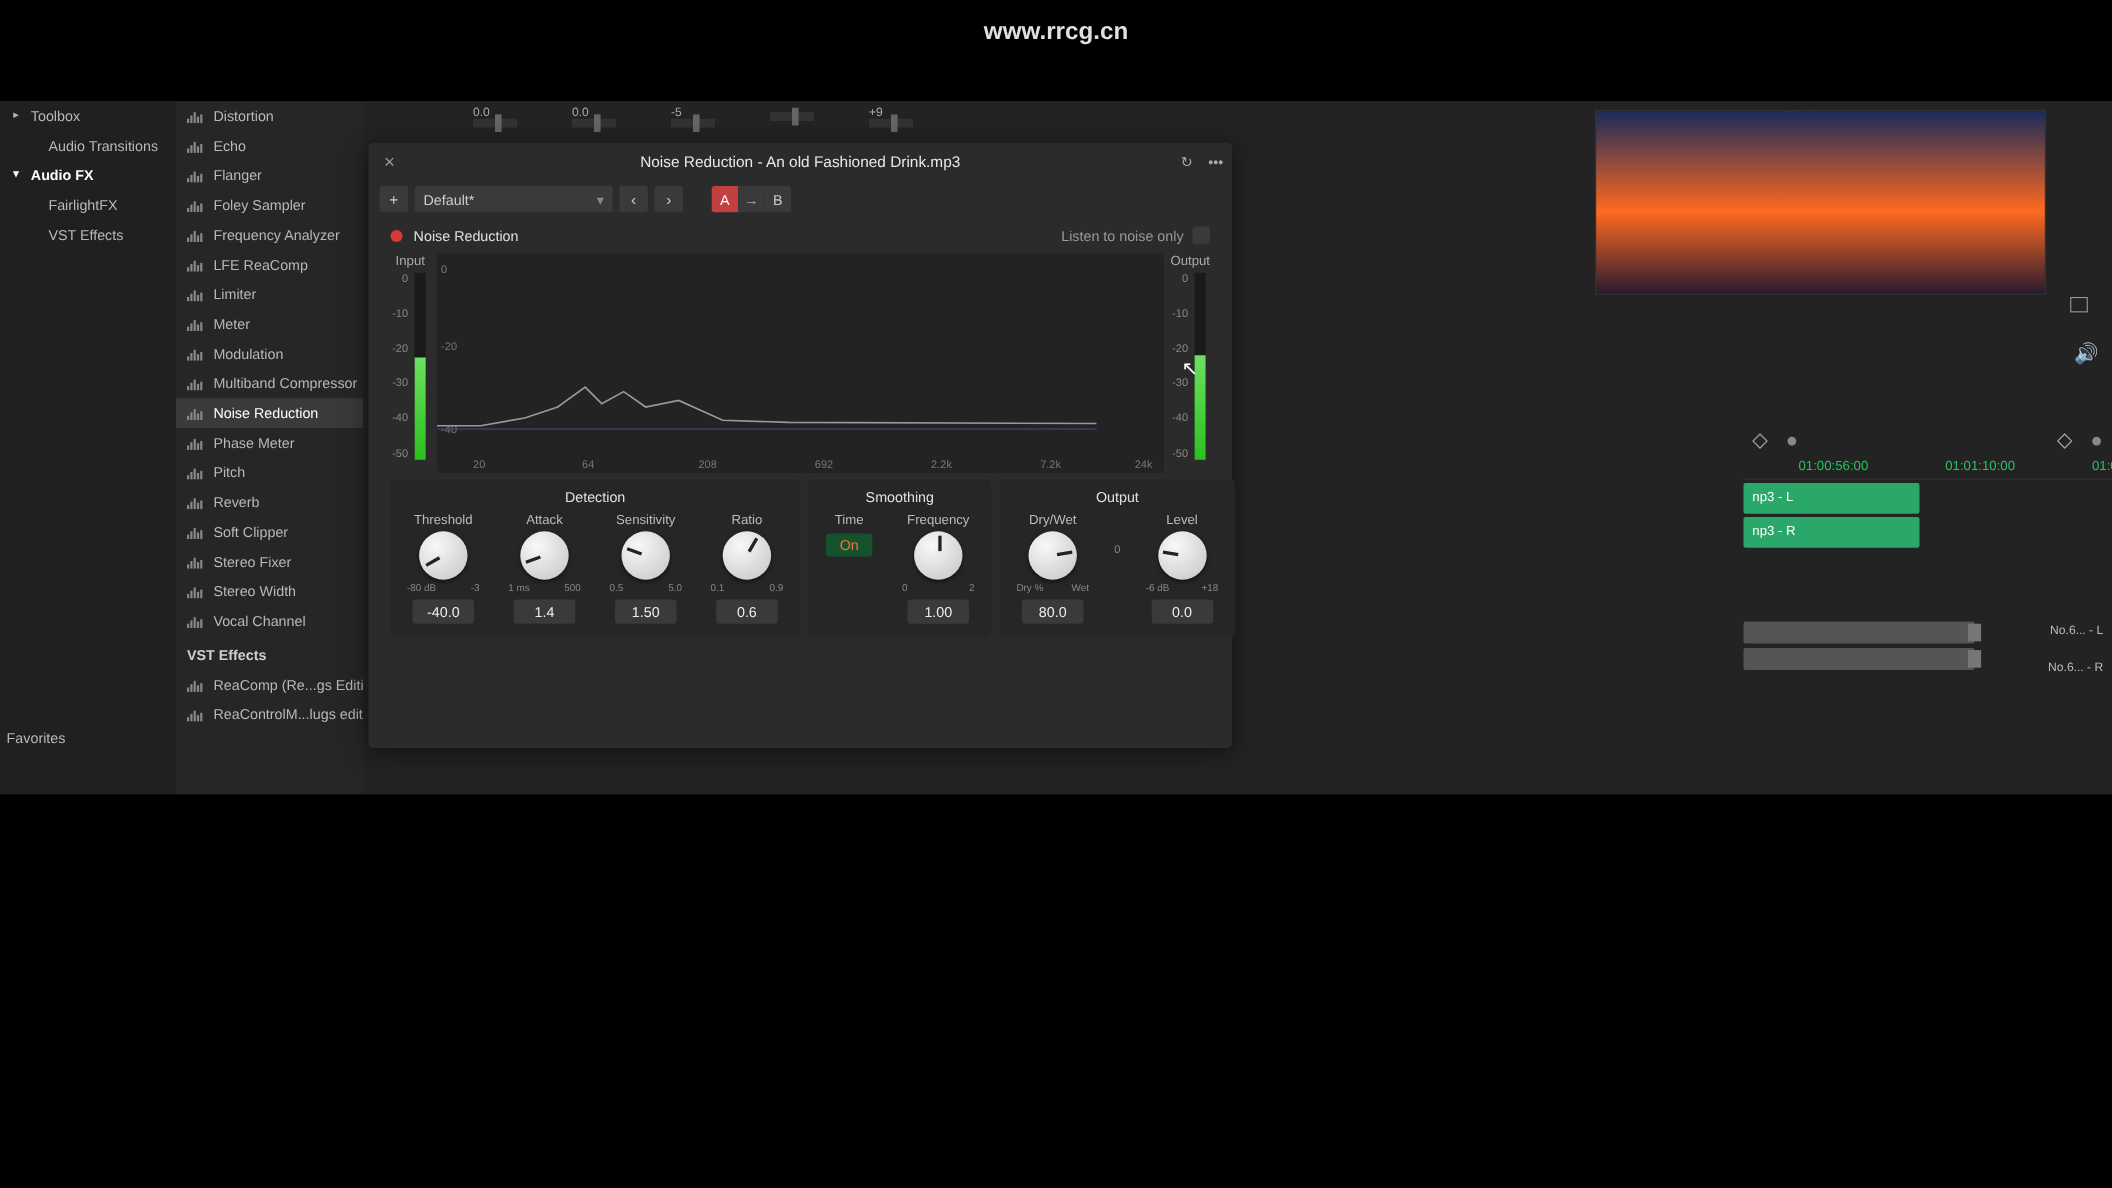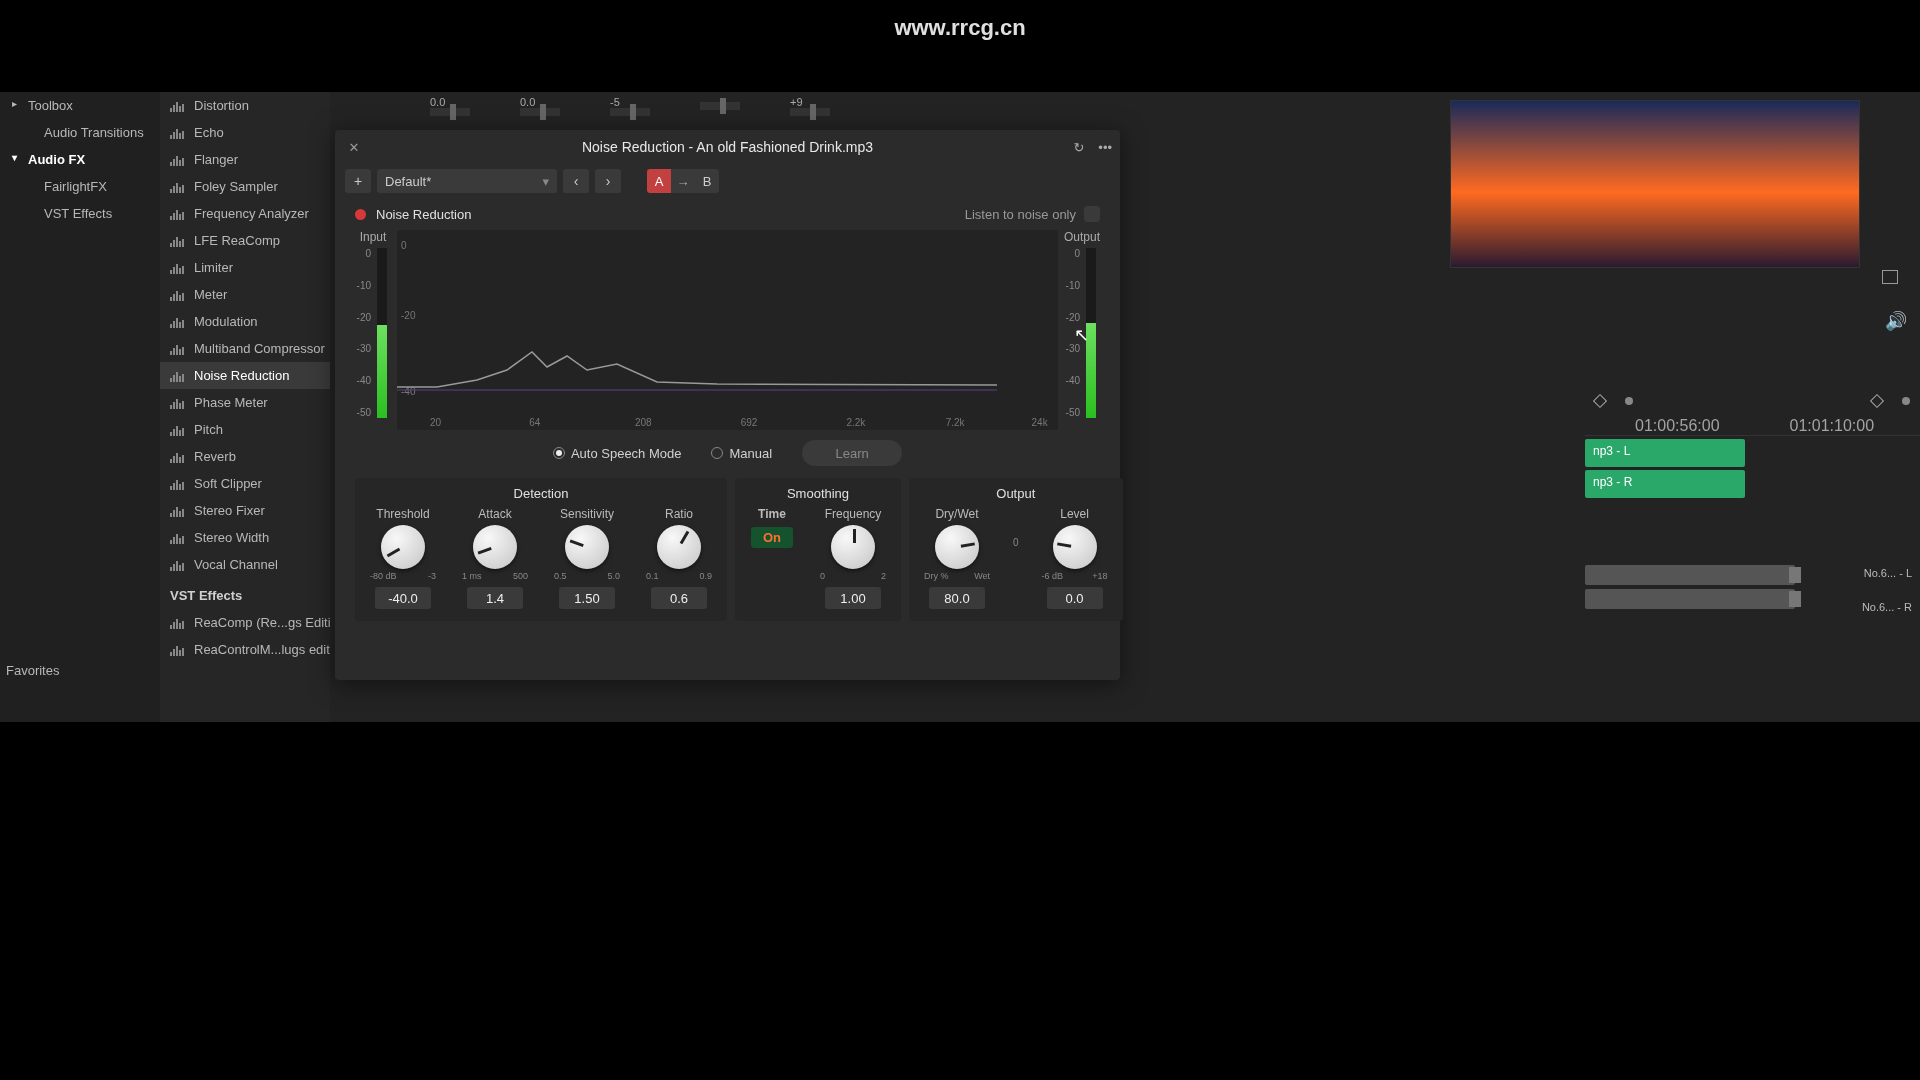--- a/index.html
+++ b/index.html
@@ -29,21 +29,21 @@
 .bg-layer { position: absolute; left: 330px; right: 0; top: 0; bottom: 0; background: #232323; }
 .bg-top { position: absolute; top: 4px; left: 100px; display: flex; gap: 50px; align-items: center; }
 .mini-slider { width: 40px; height: 8px; background: #333; position: relative; }
 .mini-slider::after { content: ''; position: absolute; left: 50%; top: -4px; width: 6px; height: 16px; background: #666; }
 .short-lbl { position: absolute; right: 270px; top: 6px; text-align: center; font-size: 12px; }
 .short-lbl .val { color: #f0a050; }
 .preview { position: absolute; right: 60px; top: 8px; width: 410px; height: 168px; background: linear-gradient(180deg,#1a2a5a 0%,#ff6a20 55%,#2a1a30 100%); border: 1px solid #333; }
 .speaker-icon { position: absolute; right: 12px; top: 218px; color: #eee; font-size: 18px; }
 .expand-icon { position: absolute; right: 22px; top: 178px; width: 16px; height: 14px; border: 1.5px solid #999; }
 .timeline { position: absolute; right: 0; top: 300px; width: 335px; }
-.tl-ruler { height: 26px; display: flex; gap: 70px; padding-left: 50px; font-size: 16px; color: #a3a3a3; border-bottom: 1px solid #333; align-items: flex-end; }
+.tl-ruler { height: 26px; display: flex; gap: 70px; padding-left: 50px; font-size: 12px; color: #22c55e; border-bottom: 1px solid #333; align-items: center; }
 .tl-track { height: 28px; margin: 3px 0 3px 0; background: #2aa86a; color: #fff; font-size: 12px; padding: 5px 8px; width: 160px; border-radius: 2px; }
 .tl-markers { display: flex; align-items: center; gap: 20px; padding: 4px 10px; }
 .tl-markers .dot { width: 8px; height: 8px; background: #888; border-radius: 50%; }
 .tl-markers .dia { width: 10px; height: 10px; transform: rotate(45deg); border: 1.5px solid #aaa; }
 .tl-gray { height: 20px; background: #555; width: 210px; margin: 4px 0; border-radius: 2px; position: relative; }
 .tl-gray::after { content:''; position:absolute; right:-6px; top:2px; width:12px; height:16px; background:#777; }
 .tl-lbl { position: absolute; right: 8px; font-size: 11px; color: #bbb; }
 
 
 .modal { position: absolute; left: 335px; top: 38px; width: 785px; height: 550px; background: #2b2b2b; border-radius: 4px; box-shadow: 0 4px 24px rgba(0,0,0,.5); display: flex; flex-direction: column; }
@@ -89,21 +89,21 @@
 .knob-groups { display: flex; gap: 8px; padding: 6px 20px 14px 20px; }
 .kgroup { background: #262626; border-radius: 4px; padding: 8px 12px 12px 12px; display: flex; flex-direction: column; align-items: center; }
 .kg-title { font-size: 13px; color: #e0e0e0; margin-bottom: 6px; font-weight: 500; }
 .krow { display: flex; gap: 20px; }
 .kcol { display: flex; flex-direction: column; align-items: center; gap: 4px; width: 72px; }
 .klabel { font-size: 12px; color: #bbb; }
 .knob { width: 44px; height: 44px; border-radius: 50%; background: radial-gradient(circle at 35% 30%, #f8f8f8, #c4c4c4); position: relative; box-shadow: 0 2px 4px rgba(0,0,0,.5); cursor: pointer; }
 .knob::after { content:''; position:absolute; left:50%; top:4px; width:3px; height:14px; background:#222; transform-origin: 50% 18px; }
 .krange { display: flex; justify-content: space-between; width: 66px; font-size: 9px; color: #888; margin-top: -2px; gap: 20px; }
 .kval { width: 56px; height: 22px; background: #3a3a3a; border-radius: 3px; display: flex; align-items: center; justify-content: center; color: #eee; font-size: 13px; margin-top: 2px; }
-.time-on { display:flex; flex-direction:column; align-items:center; gap:6px;font-weight:bold; }
+.time-on { display:flex; flex-direction:column; align-items:center; gap:6px; }
 .time-on .on { color:#ff7030; background:#14532d; padding:3px 12px; border-radius:3px; }
 
 
 .cursor { position: absolute; left: 1074px; top: 232px; color:#fff; font-size: 18px; pointer-events:none; }
 
 </style>
 </head>
 <body>
 
 <div class="top-url" data-name="page-url">www.rrcg.cn</div>
@@ -504,31 +504,20 @@
               <span>-40</span>
               <span>-50</span>
             </div>
           <div class="vbar" data-name="output-level-bar">
               <div class="fill" style="height:56%"></div>
             </div>
         </div>
       </div>
     </div>
 
-    <div class="mode-row">
-      <div class="radio on" data-name="auto-speech-radio">
-          <div class="rdot"></div>
-          <span>Auto Speech Mode</span>
-        </div>
-      <div class="radio" data-name="manual-radio">
-          <div class="rdot"></div>
-          <span>Manual</span>
-        </div>
-      <div class="learn" data-name="learn-button">Learn</div>
-    </div>
 
     <div class="knob-groups">
 
       <div class="kgroup" style="flex:1.7" data-name="detection-group">
         <div class="kg-title">Detection</div>
         <div class="krow" id="det-knobs">
             <div class="kcol">
               <div class="klabel" data-name="threshold-label">Threshold</div>
               <div class="knob" data-name="threshold-knob">
                 <style>.knob[data-name="threshold-knob"]::after{transform:translateX(-50%) rotate(-120deg);}</style>

